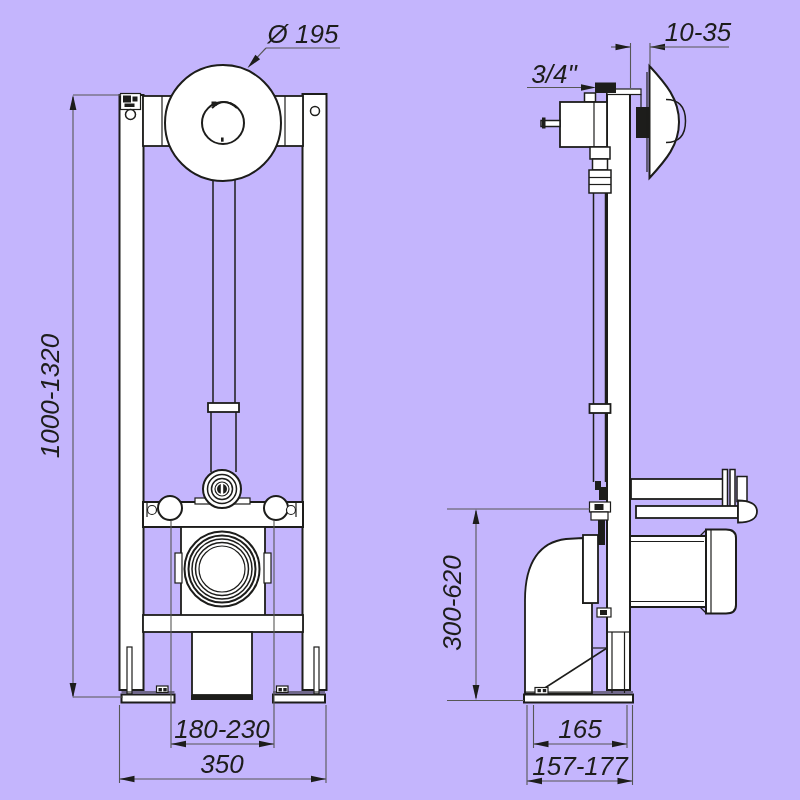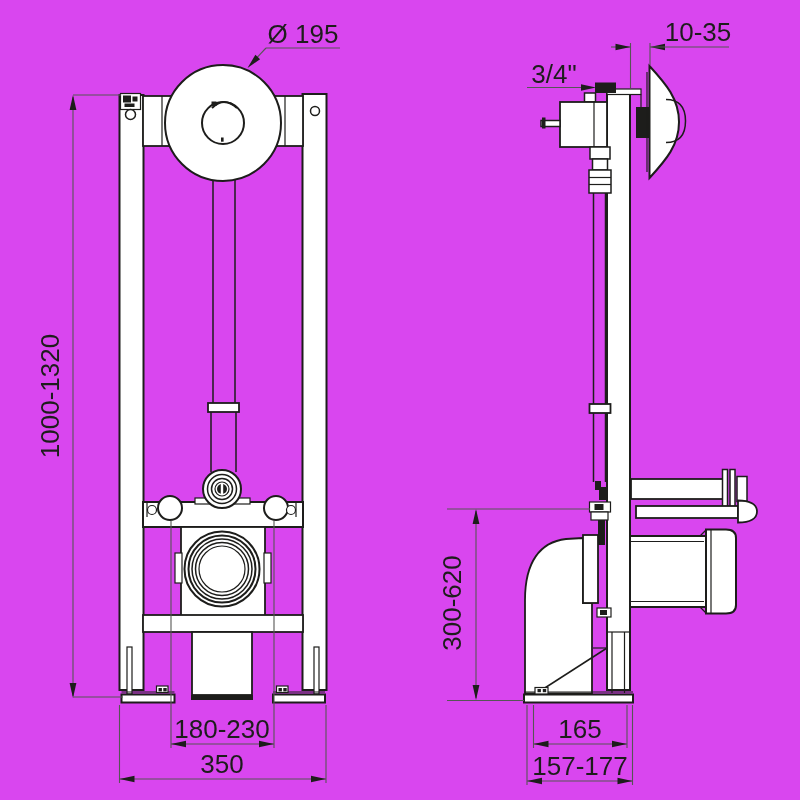--- a/index.html
+++ b/index.html
@@ -1,16 +1,16 @@
 <!DOCTYPE html>
 <html><head>
 <meta charset="utf-8">
 <style>
   html,body{margin:0;padding:0;background:#ffffff;}
-  .page{width:800px;height:800px;background:#d946ef;position:relative;overflow:hidden;}
+  .page{width:800px;height:800px;background:#c4b5fd;position:relative;overflow:hidden;font-style:italic;}
   svg text{font-family:"Liberation Sans",sans-serif;font-size:26px;fill:#1d1d1b;}
   .ln  {stroke:#1d1d1b;stroke-width:2;fill:none;}
   .ln15{stroke:#1d1d1b;stroke-width:1.5;fill:none;}
   .ln12{stroke:#1d1d1b;stroke-width:1.2;fill:none;}
   .fw  {fill:#ffffff;stroke:#1d1d1b;stroke-width:2;}
   .fw18{fill:#ffffff;stroke:#1d1d1b;stroke-width:1.8;}
   .fw15{fill:#ffffff;stroke:#1d1d1b;stroke-width:1.5;}
   .fw12{fill:#ffffff;stroke:#1d1d1b;stroke-width:1.2;}
   .blk {fill:#1d1d1b;stroke:none;}
   .dim {stroke:#565655;stroke-width:1.1;fill:none;}

